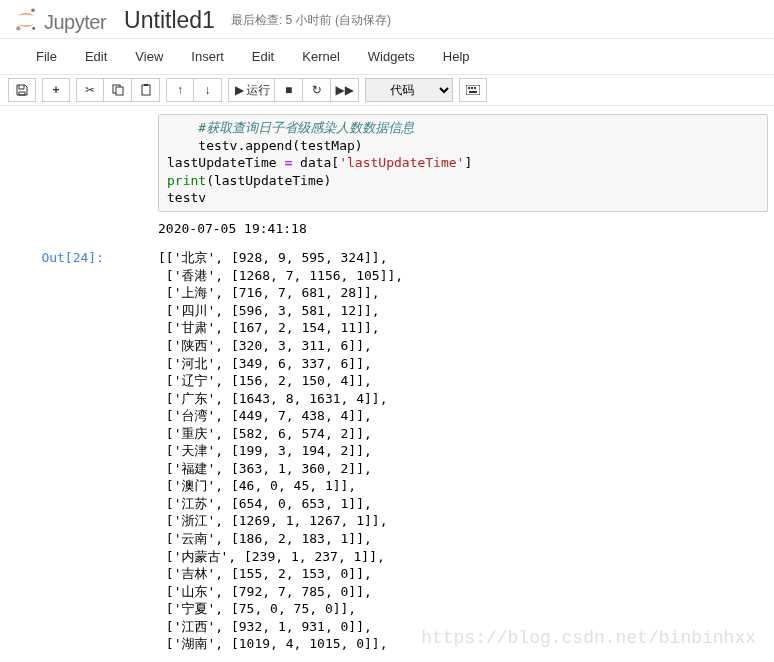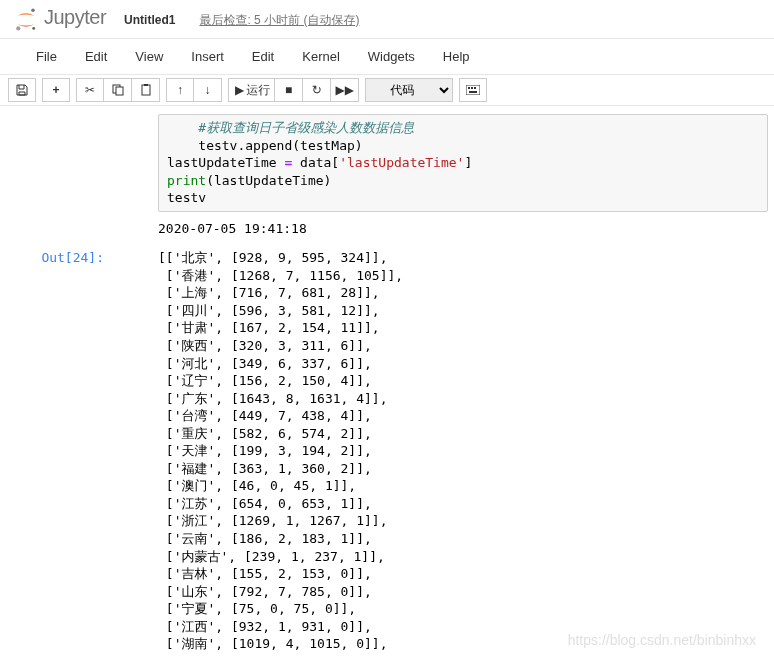--- a/index.html
+++ b/index.html
@@ -1,43 +1,43 @@
 <!DOCTYPE html>
 <html><head>
 <meta charset="utf-8">
 <style>
   * { box-sizing: border-box; margin: 0; padding: 0; }
   body { font-family: "Helvetica Neue", Helvetica, Arial, sans-serif; font-size: 13px; color: #333; background: #fff; width: 774px; height: 662px; overflow: hidden; }
   .header { display: flex; align-items: center; padding: 6px 12px 4px 12px; border-bottom: 1px solid #e7e7e7; }
-  .logo { display: flex; align-items: flex-start; gap: 4px; }
+  .logo { display: flex; align-items: flex-end; gap: 4px; }
   .logo svg { width: 28px; height: 28px; }
   .logo-text { font-size: 20px; color: #757575; font-weight: 400; letter-spacing: -0.5px; }
-  .title { font-size: 12px; color: #333; margin-left: 18px; font-weight: 700; }
-  .checkpoint { font-size: 12px; color: #777; margin-left: 24px; text-decoration: underline; }
+  .title { font-size: 23px; color: #333; margin-left: 18px; font-weight: 400; }
+  .checkpoint { font-size: 12px; color: #777; margin-left: 16px; }
   .menubar { display: flex; gap: 0; padding: 4px 0 4px 22px; border-bottom: 1px solid #e7e7e7; }
   .menubar .menu-item { padding: 6px 14px; font-size: 13px; color: #333; cursor: pointer; }
   .toolbar { display: flex; align-items: center; padding: 3px 8px; border-bottom: 1px solid #e7e7e7; gap: 0; }
   .toolbar .btn { border: 1px solid #ccc; background: #fff; height: 24px; min-width: 28px; display: inline-flex; align-items: center; justify-content: center; font-size: 12px; color: #333; cursor: pointer; padding: 0 4px; }
   .toolbar .group { display: inline-flex; margin-right: 6px; }
   .toolbar .group .btn:not(:first-child) { border-left: none; }
   .toolbar select { height: 24px; border: 1px solid #ccc; font-size: 12px; padding: 0 22px 0 20px; margin-right: 6px; }
   .run-btn span { margin-left: 2px; }
   .notebook { padding: 6px 0 0 0; font-family: Menlo, Consolas, "DejaVu Sans Mono", monospace; font-size: 13px; line-height: 1.35; overflow: hidden; }
   .cell-row { display: flex; gap: 40px; }
   .prompt { width: 112px; text-align: right; padding: 2px 8px 2px 0; font-family: Menlo, Consolas, monospace; font-size: 13px; flex-shrink: 0; }
   .prompt.out { color: #3b82f6; }
   .code-area { flex: 1; padding: 2px 6px 2px 6px; }
   .code-box { border: 1px solid #cfcfcf; background: #f7f7f7; padding: 4px 8px; border-radius: 2px; margin-bottom: 4px; white-space: pre; overflow: hidden; }
   .cm-comment { color: #408080; font-style: italic; }
   .cm-var { color: #000; }
   .cm-op { color: #AA22FF; font-weight: bold; }
   .cm-str { color: #BA2121; }
   .cm-builtin { color: #008000; }
   .output-text { white-space: pre; color: #000; padding-left: 0; }
-  .watermark { position: absolute; right: 18px; bottom: 14px; color: #e0e0e0; font-size: 14px; font-family: Liberation Sans, sans-serif; }
+  .watermark { position: absolute; right: 18px; bottom: 14px; color: #e0e0e0; font-size: 18px; font-family: Liberation Mono, monospace; }
 </style>
 </head>
 <body>
 
 <div class="header">
   <span class="logo">
     <svg viewBox="0 0 40 40">
       <circle cx="30" cy="6" r="2.5" fill="#767677"></circle>
       <path d="M8 14 Q20 7 32 14 Q20 10 8 14" fill="#F37726"></path>
       <path d="M8 26 Q20 33 32 26 Q20 30 8 26" fill="#F37726"></path>

